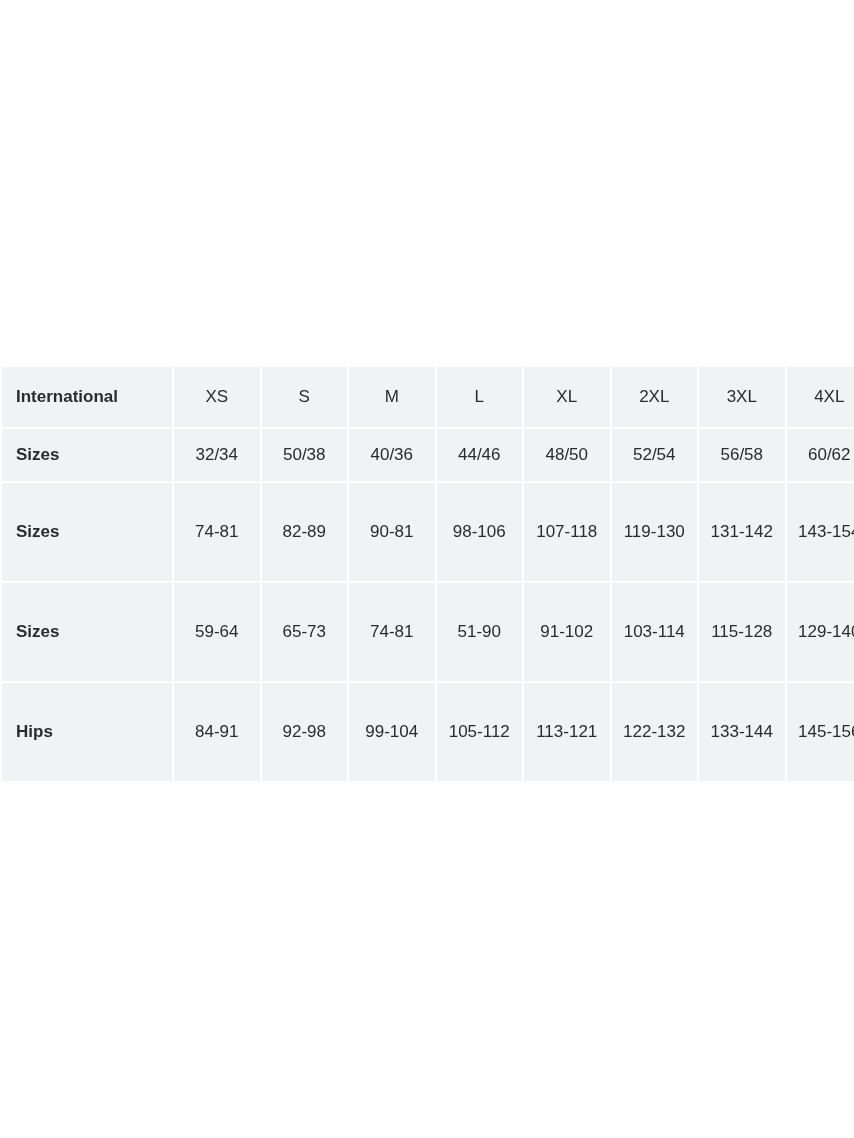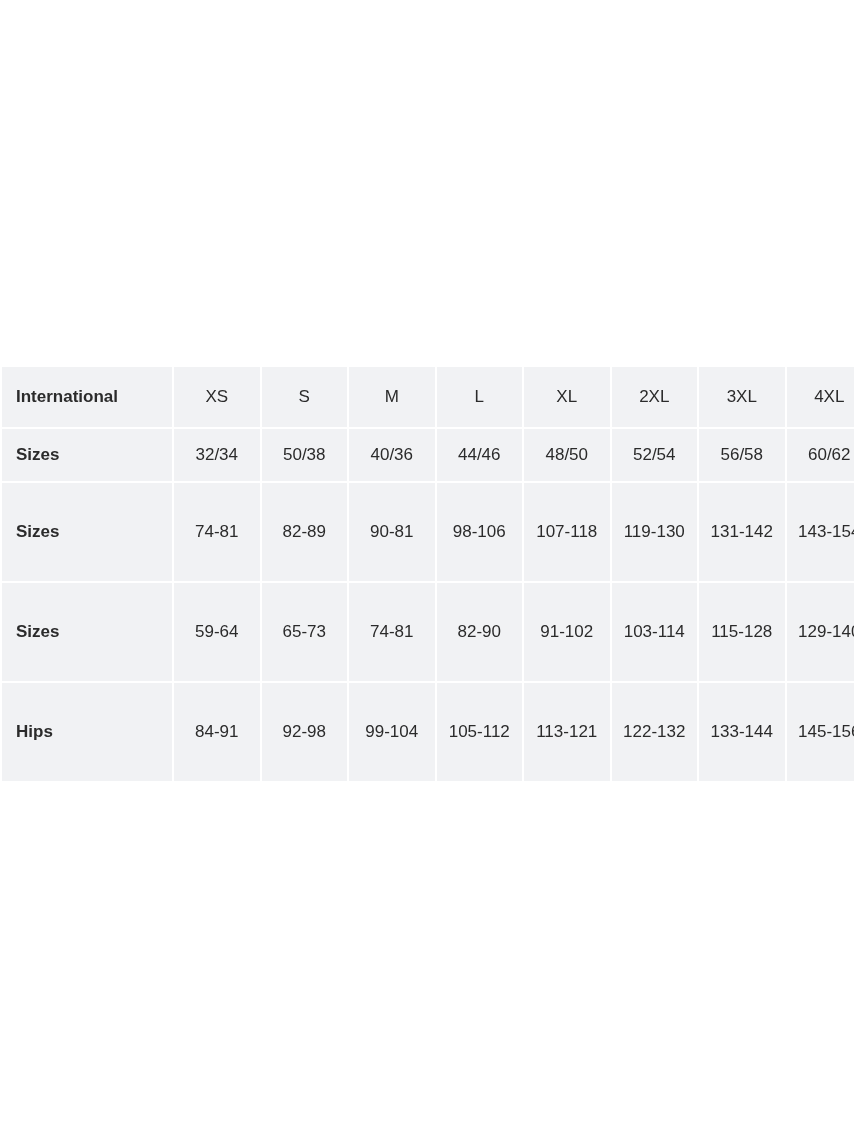--- a/index.html
+++ b/index.html
@@ -126,21 +126,21 @@
         <td>119-130</td>
         <td>131-142</td>
         <td>143-154</td>
       </tr>
 
       <tr class="r-waist">
         <td class="rowhead">Sizes</td>
         <td>59-64</td>
         <td>65-73</td>
         <td>74-81</td>
-        <td>82-90</td>
+        <td>51-90</td>
         <td>91-102</td>
         <td>103-114</td>
         <td>115-128</td>
         <td>129-140</td>
       </tr>
 
       <tr class="r-hips">
         <td class="rowhead">Hips</td>
         <td>84-91</td>
         <td>92-98</td>

